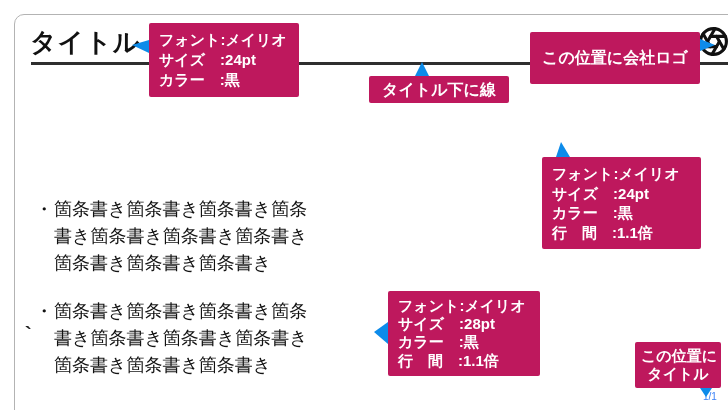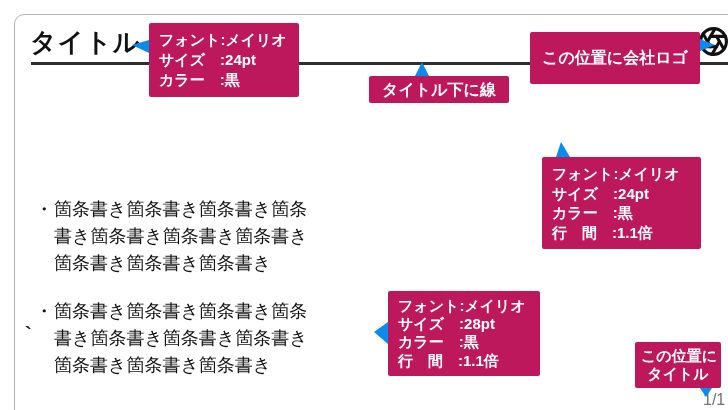--- a/index.html
+++ b/index.html
@@ -74,21 +74,21 @@
     border-left:15px solid #0d8bea;
   }
   
   .co-page{left:620px;top:327px;width:86px;padding:5px 6px;font-size:15px;line-height:18px;text-align:center;}
   .co-page .tail{
     bottom:-9px;right:9px;
     border-left:6px solid transparent;border-right:6px solid transparent;
     border-top:9px solid #0d8bea;
   }
   .page-number{
-    position:absolute;left:688px;top:376px;font-size:16px;color:#737373;z-index:1;
+    position:absolute;left:688px;top:376px;font-size:10px;color:#3b82f6;z-index:1;
   }
 </style>
 </head>
 <body>
 
 <div class="slide">
 
   <div class="slide-title">タイトル</div>
 
   <div class="title-underline"></div>

